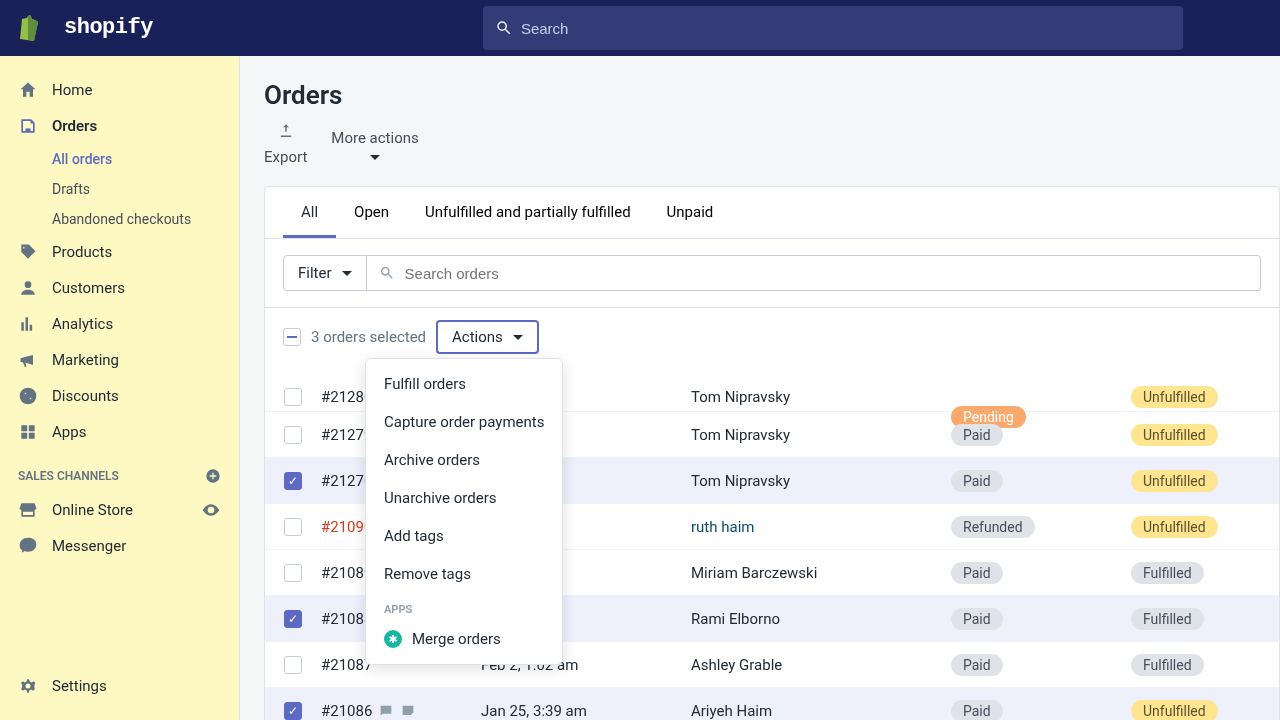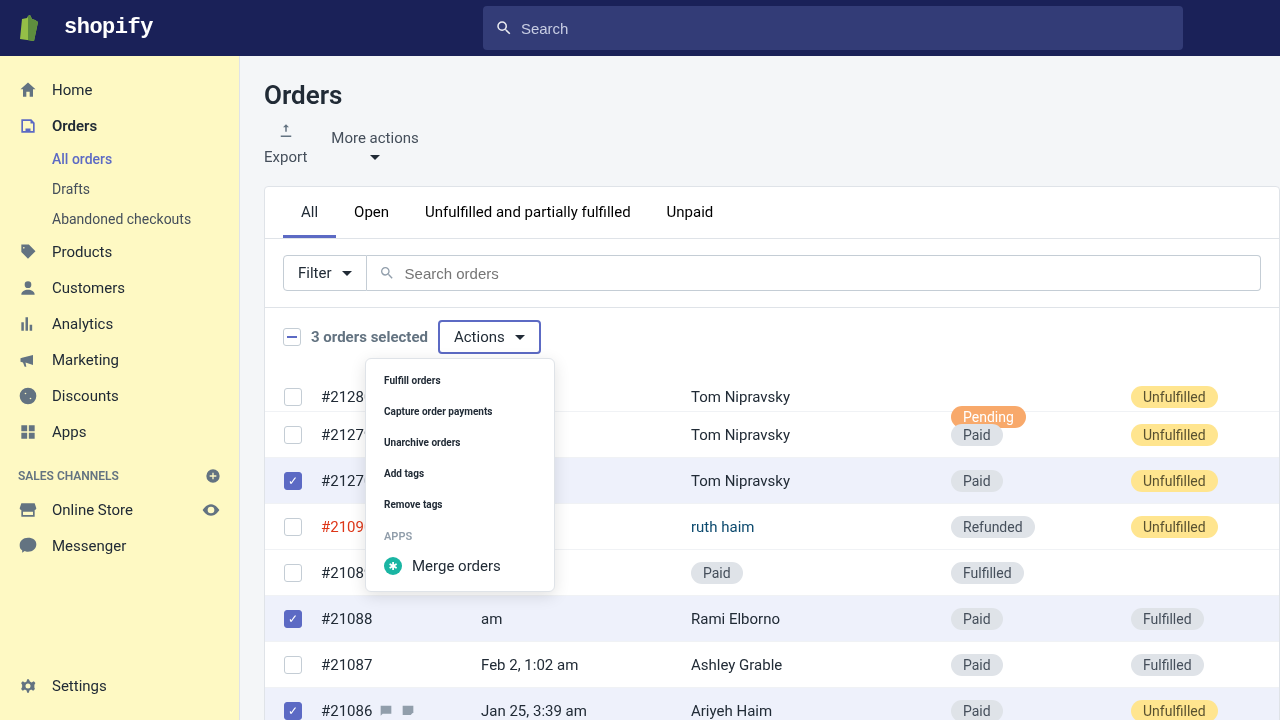--- a/index.html
+++ b/index.html
@@ -34,24 +34,24 @@
 .tabs { display: flex; border-bottom: 1px solid #dfe3e8; padding: 0 18px; }
 .tab { padding: 16px 18px 14px; font-size: 15px; color: #000000; cursor: pointer; border-bottom: 3px solid transparent; }
 .tab.active { color: #212b36; border-bottom-color: #5c6ac4; }
 .filter-row { display: flex; padding: 16px 18px; border-bottom: 1px solid #dfe3e8; }
 .filter-btn { display: flex; align-items: center; gap: 10px; border: 1px solid #c4cdd5; border-radius: 4px 0 0 4px; padding: 8px 14px; font-size: 15px; cursor: pointer; }
 .search-orders { flex: 1; border: 1px solid #c4cdd5; border-left: none; border-radius: 0 4px 4px 0; padding: 8px 12px; display: flex; align-items: center; gap: 10px; }
 .search-orders input { border: none; outline: none; font-size: 15px; flex: 1; }
 .selection-bar { display: flex; align-items: center; padding: 12px 18px; gap: 10px; position: relative; }
 .cb-indeterminate { width: 18px; height: 18px; border: 1px solid #c4cdd5; border-radius: 3px; display: flex; align-items: center; justify-content: center; background: #fff; }
 .cb-indeterminate .dash { width: 10px; height: 2px; background: #5c6ac4; }
-.sel-text { color: #637381; font-size: 15px; font-weight: bold; }
+.sel-text { color: #637381; font-size: 15px; }
 .actions-btn { display: flex; align-items: center; gap: 10px; border: 2px solid #5c6ac4; border-radius: 4px; padding: 6px 14px; font-size: 15px; cursor: pointer; background: #fff; color: #212b36; }
 .actions-menu { position: absolute; top: 50px; left: 100px; background: #fff; border: 1px solid #dfe3e8; border-radius: 6px; box-shadow: 0 4px 16px rgba(0,0,0,0.12); min-width: 190px; z-index: 10; padding: 6px 0; }
-.menu-item { padding: 10px 18px; font-size: 10px; cursor: pointer; font-weight: bold; }
+.menu-item { padding: 10px 18px; font-size: 15px; cursor: pointer; }
 .menu-sep { padding: 10px 18px 4px; font-size: 11px; color: #919eab; font-weight: 600; }
 .menu-app { padding: 10px 18px; font-size: 15px; cursor: pointer; display: flex; align-items: center; gap: 10px; }
 .app-dot { width: 18px; height: 18px; border-radius: 50%; background: #1ab5a3; display: flex; align-items: center; justify-content: center; font-size: 11px; color: #fff; }
 .table { width: 100%; }
 .row { display: grid; grid-template-columns: 56px 160px 210px 260px 180px 1fr; align-items: center; height: 46px; border-bottom: 1px solid #f0f2f5; padding: 0 18px 0 0; font-size: 15px; }
 .row.selected { background: #eef1fb; }
 .row-cb { display: flex; justify-content: center; }
 .cb { width: 18px; height: 18px; border: 1px solid #c4cdd5; border-radius: 3px; background: #fff; display: flex; align-items: center; justify-content: center; }
 .cb.checked { background: #5c6ac4; border-color: #5c6ac4; }
 .cb.checked::after { content: '✓'; color: #fff; font-size: 12px; }
@@ -212,20 +212,21 @@
             <div class="dash"></div>
           </div>
         <span class="sel-text">3 orders selected</span>
         <div class="actions-btn">
           <span>Actions</span>
           <span class="caret"></span>
         </div>
         <div class="actions-menu" id="actions-menu">
             <div class="menu-item">Fulfill orders</div>
             <div class="menu-item">Capture order payments</div>
+            <div class="menu-item">Archive orders</div>
             <div class="menu-item">Unarchive orders</div>
             <div class="menu-item">Add tags</div>
             <div class="menu-item">Remove tags</div>
             <div class="menu-sep">APPS</div>
             <div class="menu-app">
               <span class="app-dot">✱</span>
               <span>Merge orders</span>
             </div>
           </div>
       </div>
@@ -269,20 +270,21 @@
             <div class="cust">ruth haim</div>
             <div><span class="badge refunded">Refunded</span></div>
             <div class="fulfill-cell"><span class="badge unfulfilled">Unfulfilled</span></div>
           </div>
           <div class="row">
             <div class="row-cb">
               <div class="cb"></div>
             </div>
             <div class="order-num">#21089</div>
             <div>am</div>
+            <div class="cust">Miriam Barczewski</div>
             <div><span class="badge paid">Paid</span></div>
             <div class="fulfill-cell"><span class="badge fulfilled">Fulfilled</span></div>
           </div>
           <div class="row selected">
             <div class="row-cb">
               <div class="cb checked"></div>
             </div>
             <div class="order-num">#21088</div>
             <div>am</div>
             <div class="cust">Rami Elborno</div>

